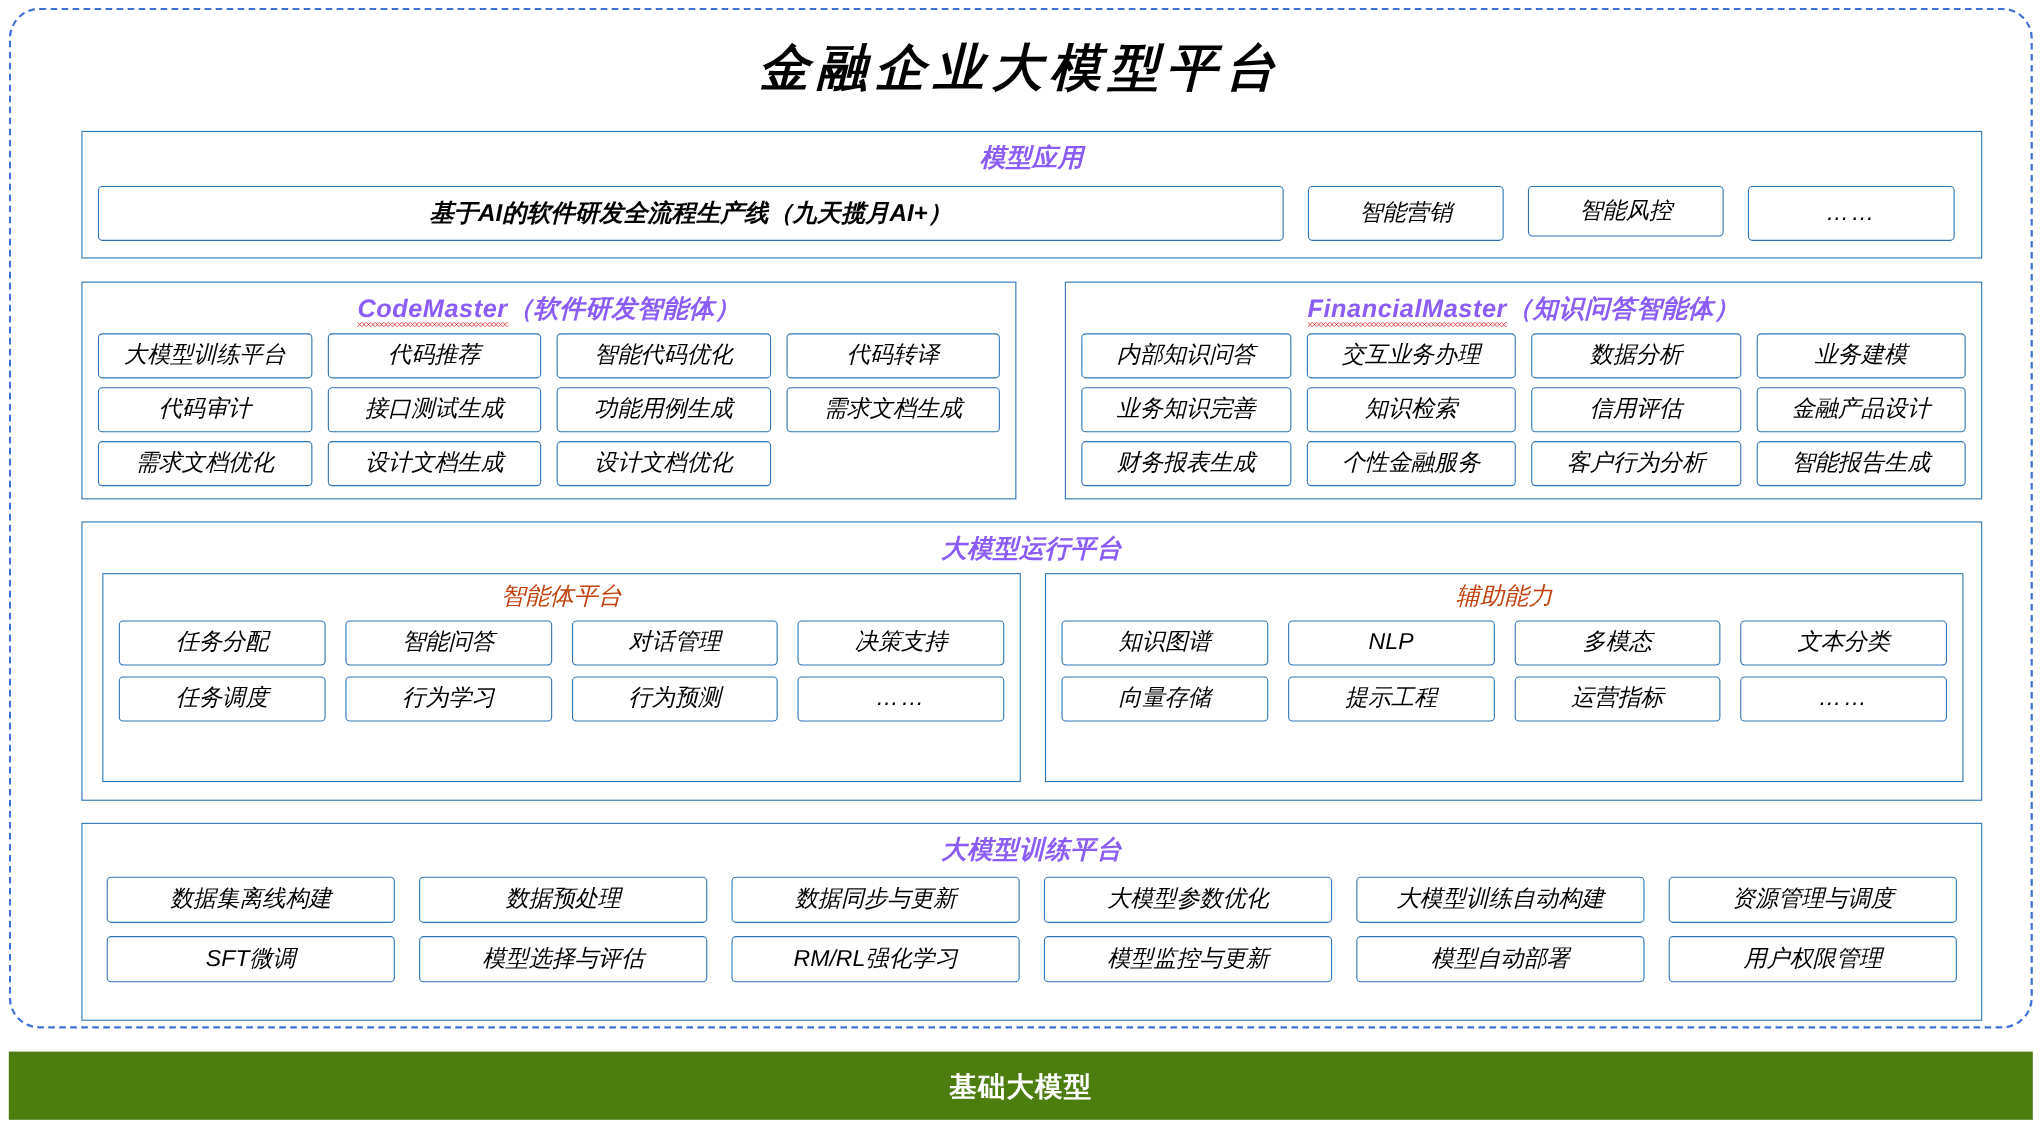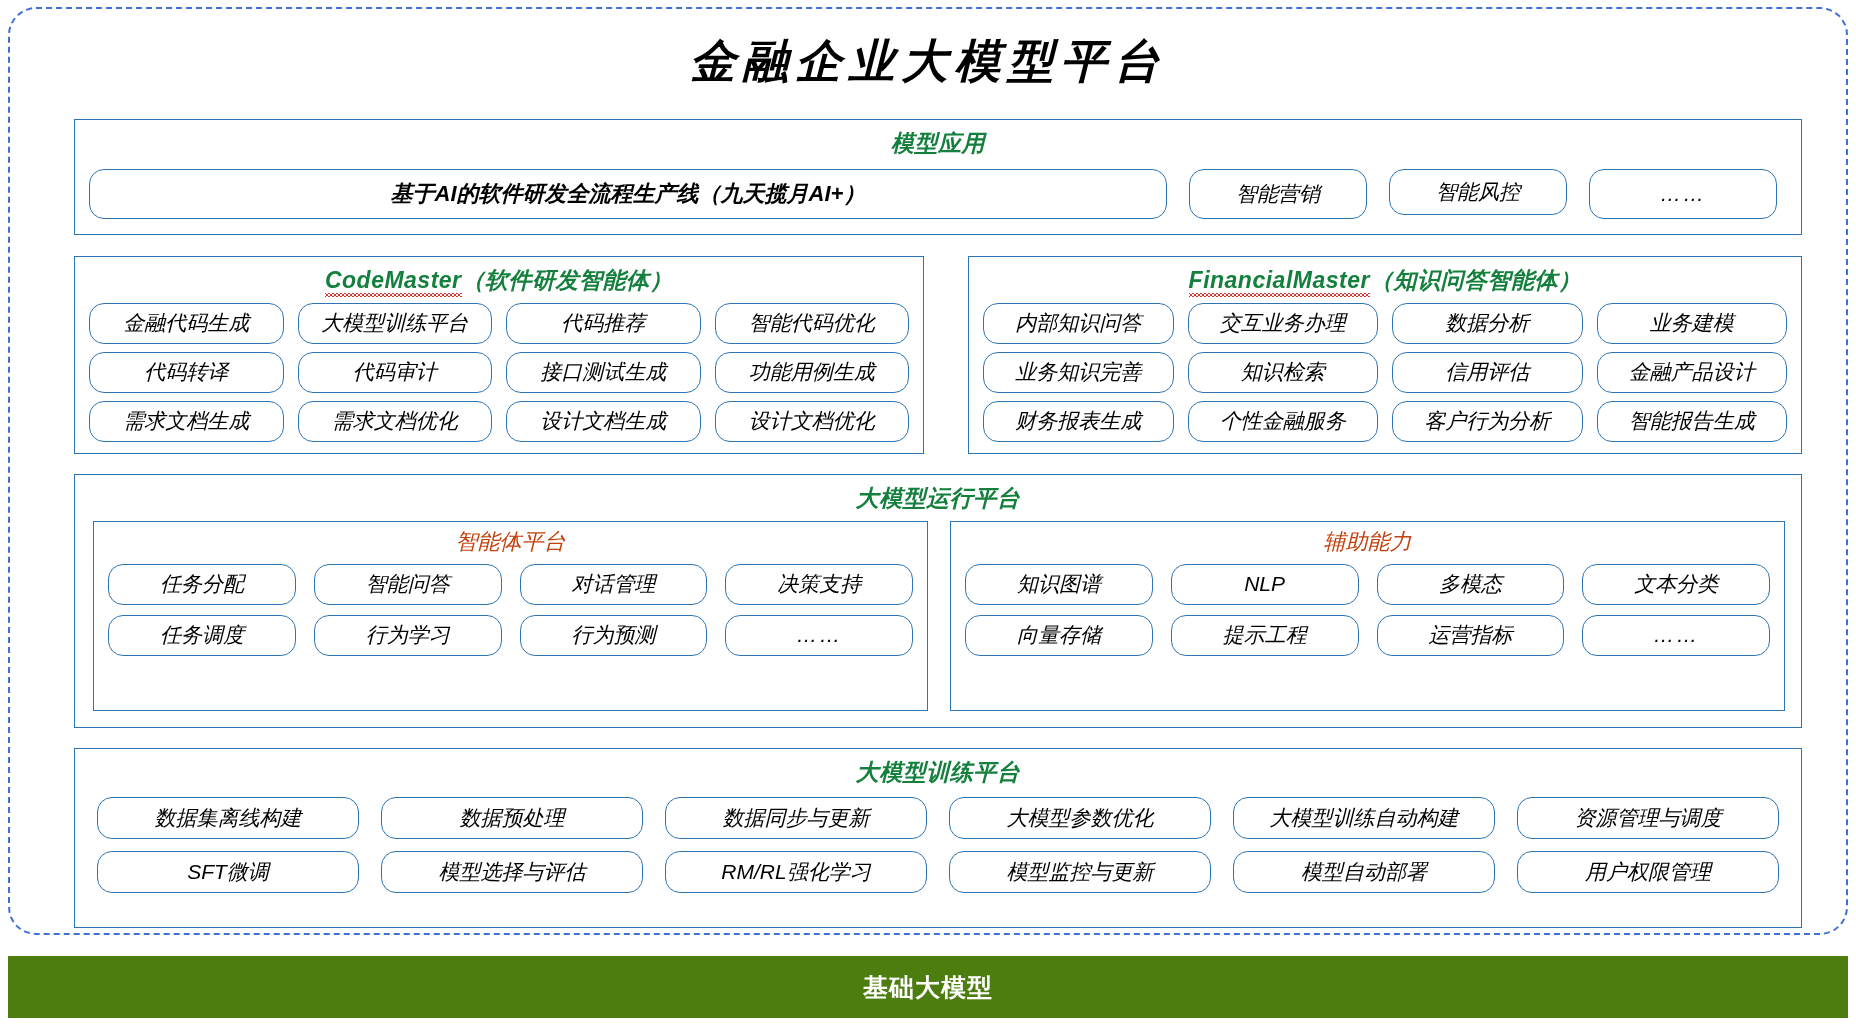--- a/index.html
+++ b/index.html
@@ -51,21 +51,21 @@
   .section {
     position: absolute;
     border: 1.6px solid #2E75B6;
     background: #ffffff;
   }
 
   .section-title {
     text-align: center;
     font-size: 23px;
     font-weight: 700;
-    color: #15803d;
+    color: #8b5cf6;
     line-height: 1.25;
     padding-top: 9px;
     letter-spacing: 0.5px;
   }
 
   .section-title .mono-name {
     font-family: "Liberation Sans", sans-serif;
     font-weight: 700;
     position: relative;
     display: inline-block;
@@ -81,21 +81,21 @@
     background-image:
       linear-gradient(45deg, transparent 45%, #E03131 45%, #E03131 55%, transparent 55%),
       linear-gradient(-45deg, transparent 45%, #E03131 45%, #E03131 55%, transparent 55%);
     background-size: 4px 4px;
     background-repeat: repeat-x;
   }
 
   
   .pill {
     border: 1.4px solid #2E75B6;
-    border-radius: 15px;
+    border-radius: 4px;
     background: #ffffff;
     display: flex;
     align-items: center;
     justify-content: center;
     color: #000000;
     font-size: 21px;
     line-height: 1.15;
     padding: 0 6px;
     white-space: nowrap;
   }
@@ -210,21 +210,20 @@
         <div class="pill" id="app-risk">智能风控</div>
         <div class="pill dots" id="app-more">……</div>
       </div>
     </div>
 
     <div class="section" id="sec-codemaster">
       <div class="section-title">
         <span class="mono-name">CodeMaster</span><span>（软件研发智能体）</span>
       </div>
       <div class="agent-grid" id="grid-codemaster">
-          <div class="pill">金融代码生成</div>
           <div class="pill">大模型训练平台</div>
           <div class="pill">代码推荐</div>
           <div class="pill">智能代码优化</div>
           <div class="pill">代码转译</div>
           <div class="pill">代码审计</div>
           <div class="pill">接口测试生成</div>
           <div class="pill">功能用例生成</div>
           <div class="pill">需求文档生成</div>
           <div class="pill">需求文档优化</div>
           <div class="pill">设计文档生成</div>

